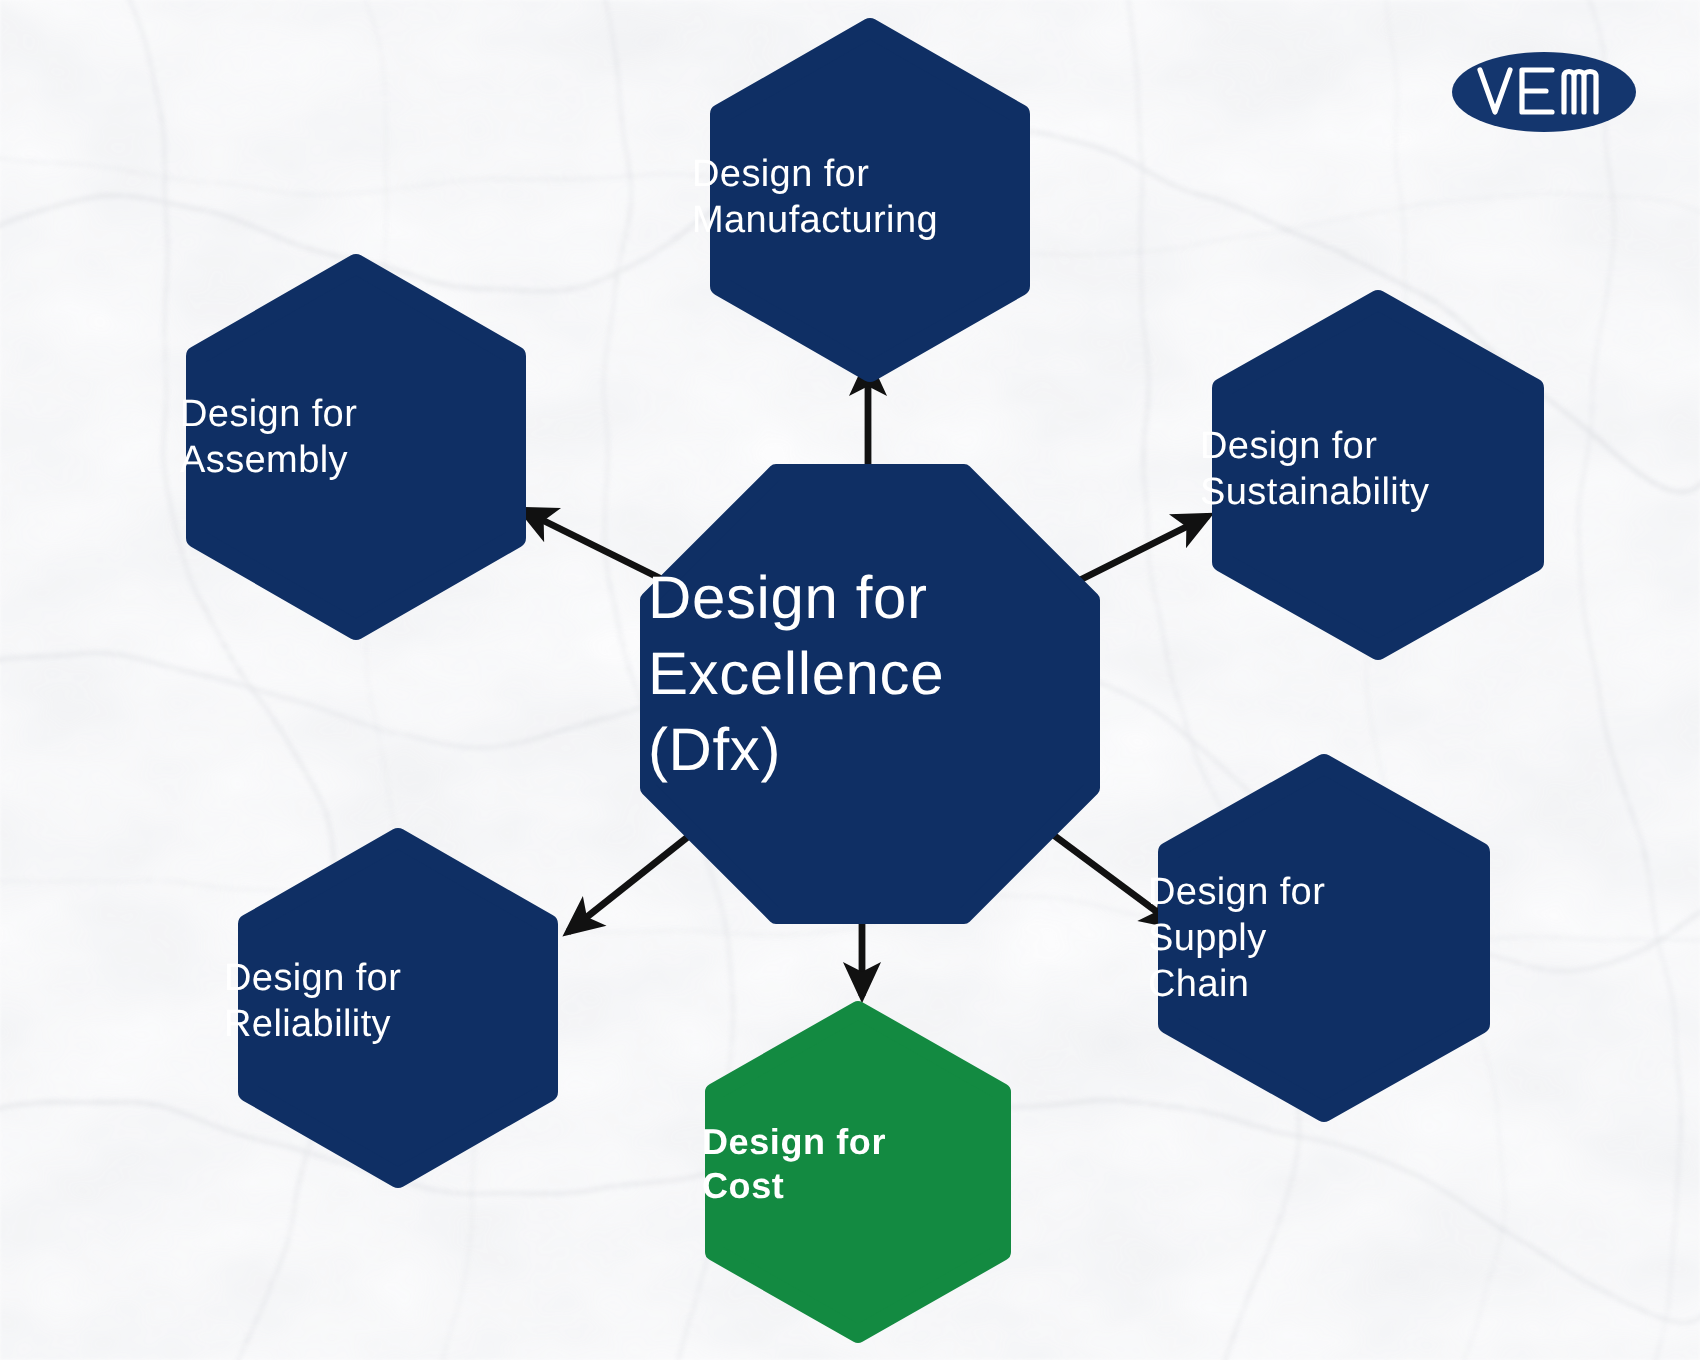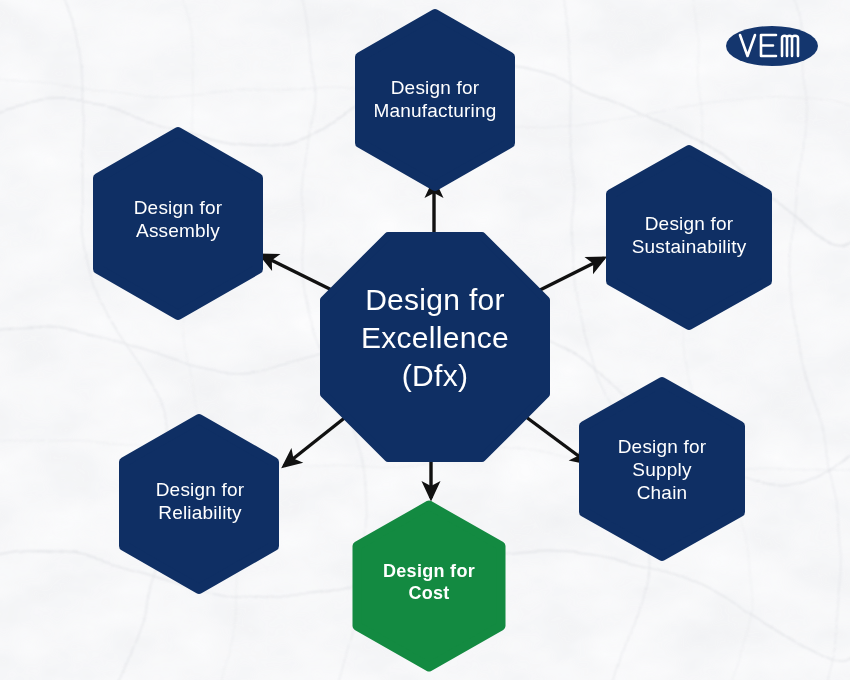--- a/index.html
+++ b/index.html
@@ -27,21 +27,20 @@
   #diagram-svg {
     position: absolute;
     inset: 0;
     width: 850px;
     height: 680px;
     display: block;
   }
   .node-label {
     position: absolute;
     color: #ffffff;
-    text-align: center;
     line-height: 1.22;
     letter-spacing: 0.2px;
     font-weight: 300;
     pointer-events: none;
     white-space: pre-line;
   }
   .node-label.center {
     font-size: 30px;
     line-height: 1.26;
     letter-spacing: 0.3px;

